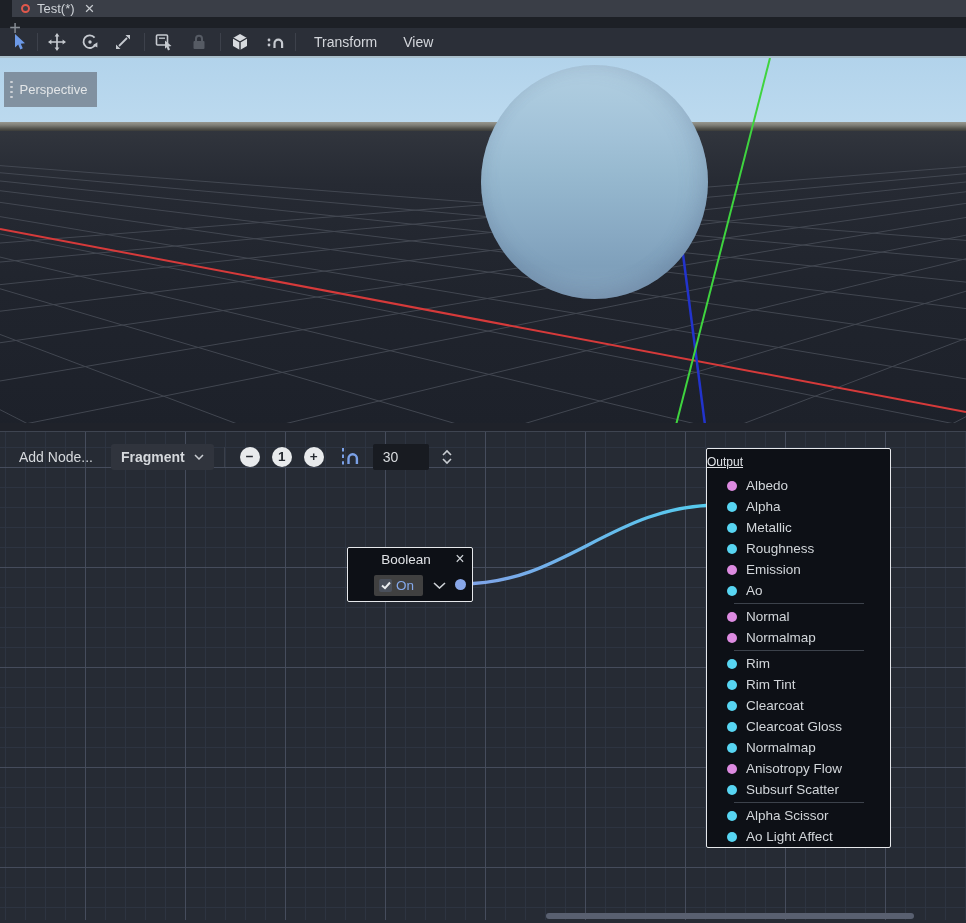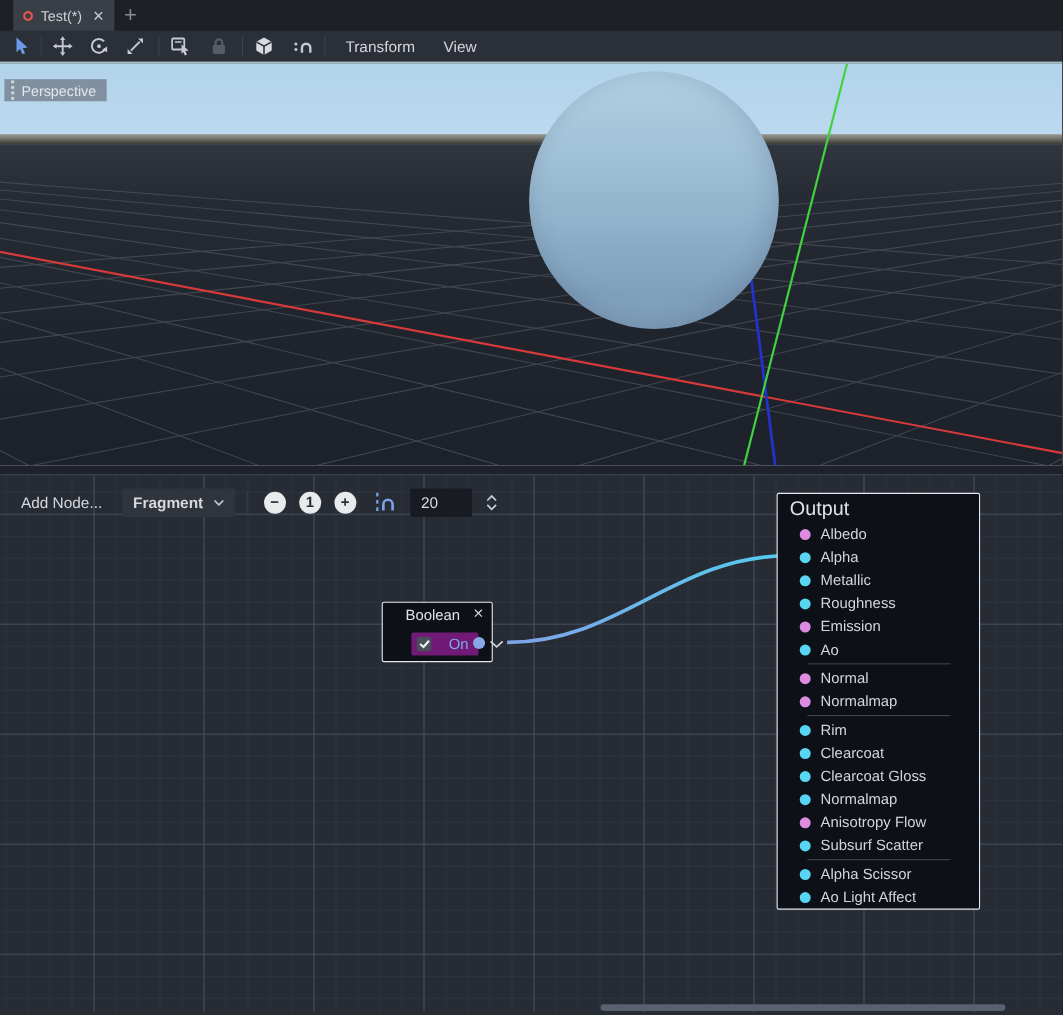--- a/index.html
+++ b/index.html
@@ -3,21 +3,21 @@
 <meta charset="utf-8">
 <style>
   html,body{margin:0;padding:0;background:#14161b;}
   *{box-sizing:border-box;}
   .app{
     width:966px;height:923px;position:relative;overflow:hidden;
     font-family:"Liberation Sans","DejaVu Sans",sans-serif;
     background:#262b34;user-select:none;
   }
   
-  .tabbar{height:28px;background:#1d2026;display:flex;align-items:stretch;}
+  .tabbar{height:28px;background:#1d2026;display:flex;align-items:stretch;flex-direction:column;}
   .tab{background:#3a3e47;display:flex;align-items:center;padding:0 9px;margin-left:12px;gap:7px;}
   .scene-ring{width:9px;height:9px;border:2.5px solid #e0584c;border-radius:50%;}
   .tab-label{color:#cfd3d8;font-size:13px;}
   .tab-close{color:#c7cbd0;font-size:17px;line-height:1;margin-left:3px;cursor:default;}
   .newtab{width:30px;display:flex;align-items:center;justify-content:center;color:#878d95;font-size:20px;}
   
   .toolbar{height:28px;background:#2b2f38;display:flex;align-items:center;padding-left:5px;}
   .tbtn{width:27px;height:24px;display:flex;align-items:center;justify-content:center;}
   .vsep{width:1px;height:18px;background:#3d414b;margin:0 5px;}
   .menu-label{color:#d3d6db;font-size:14px;padding:0 13px;}
@@ -26,21 +26,21 @@
     background:linear-gradient(180deg,#b2d3eb 0%,#c8e2f3 40%,#e8f4fb 100%);}
   .horizon{position:absolute;left:0;top:64px;width:966px;height:9px;
     background:linear-gradient(180deg,#98988f 0%,#7e7e77 35%,#575750 70%,#3b3c39 100%);}
   .ground{position:absolute;left:0;top:73px;width:966px;height:294px;
     background:linear-gradient(180deg,#31353d 0%,#262a33 18%,#20242d 55%,#1d212a 100%);}
   .grid-svg{position:absolute;left:0;top:73px;}
   .axes-svg{position:absolute;left:0;top:0;}
   .sphere{position:absolute;left:481px;top:7px;width:227px;height:234px;border-radius:50%;
     background:linear-gradient(180deg,#b1cee1 0%,#aac9dd 15%,#a2c2d8 30%,#98bad0 45%,#90b2ca 58%,#88a9c3 72%,#7fa0bb 86%,#85a3bd 100%);
     box-shadow:inset 0 -8px 18px rgba(80,100,130,.22), inset -10px 0 20px rgba(95,115,145,.15);}
-  .persp-chip{position:absolute;left:4px;top:14px;height:20px;display:flex;align-items:center;gap:7px;
+  .persp-chip{position:absolute;left:4px;top:14px;height:35px;display:flex;align-items:center;gap:7px;
     background:rgba(108,118,130,.72);padding:0 10px 0 6px;}
   .persp-label{color:#e3e6e8;font-size:13px;}
   .drag-dots{display:flex;flex-direction:column;gap:2.5px;}
   .drag-dots i{width:2.5px;height:2.5px;border-radius:50%;background:#ccd1d6;}
   
   .splitter{height:8px;background:#1f222a;}
   
   .graph{position:relative;height:489px;border-top:1px solid #3f4551;overflow:hidden;
     background-color:#262b34;
     background-image:
@@ -56,32 +56,32 @@
   .dropdown span{color:#d6d9dd;font-size:14px;}
   .gsep{width:1px;height:20px;background:#3a3f49;margin:0 9px 0 10px;}
   .circle-btn{width:20px;height:20px;border-radius:50%;background:#e8eaec;color:#262a31;
     font-size:13.5px;font-weight:bold;display:flex;align-items:center;justify-content:center;margin:0 6px;line-height:1;}
   .snap-btn{margin:0 5px 0 8px;display:flex;align-items:center;}
   .num-field{width:56px;height:26px;background:#181b21;border-radius:2px;color:#d8dbde;
     font-size:14px;line-height:26px;padding-left:10px;margin-left:8px;}
   .spinner{margin-left:12px;display:flex;align-items:center;}
   
   .gnode{position:absolute;background:#0d1016;border:1.5px solid #e6e8eb;border-radius:2px;}
-  .node-bool{left:347px;top:115px;width:101px;height:55px;}
+  .node-bool{left:347px;top:115px;width:126px;height:55px;}
   .bool-title{height:22px;display:flex;align-items:center;position:relative;}
   .bool-title .ttl{flex:1;text-align:center;color:#e0e2e5;font-size:13.5px;padding-left:14px;}
   .bool-close{width:20px;text-align:center;color:#cfd3d8;font-size:16px;line-height:1;margin-right:2px;}
   .bool-body{height:30px;display:flex;align-items:center;padding-left:26px;position:relative;}
-  .chk-chip{display:flex;align-items:center;gap:16px;background:#701a75;border-radius:2px;padding:3px 9px 3px 5px;}
+  .chk-chip{display:flex;align-items:center;gap:4px;background:#404040;border-radius:2px;padding:3px 9px 3px 5px;}
   .chk-box{width:13px;height:13px;background:#4a505b;border-radius:2px;display:flex;align-items:center;justify-content:center;}
   .chk-label{color:#84a8ea;font-size:13.5px;}
   .bool-chevron{margin-left:10px;display:flex;align-items:center;}
   .bool-port{position:absolute;right:6px;top:9px;width:11px;height:11px;border-radius:50%;}
   .node-output{left:706px;top:16px;width:185px;}
-  .out-title{height:26px;line-height:26px;padding-left:11px;color:#dfe2e6;font-size:18px;}
+  .out-title{height:26px;line-height:26px;color:#dfe2e6;font-size:12px;text-decoration:underline;}
   .port-row{height:21px;display:flex;align-items:center;padding-left:20px;gap:9px;}
   .port-dot{width:10px;height:10px;border-radius:50%;flex:0 0 auto;}
   .port-label{color:#d2d6da;font-size:13.5px;white-space:nowrap;}
   .port-divider{height:1px;background:#3c424b;margin:2px 26px 2px 27px;}
   .wire-svg{position:absolute;left:0;top:0;pointer-events:none;}
   .hscroll{position:absolute;left:546px;bottom:1px;width:368px;height:6px;border-radius:3px;background:#596070;}
 </style>
 </head>
 <body>
 
@@ -224,21 +224,21 @@
       <div class="gsep"></div>
       <div class="circle-btn">−</div>
       <div class="circle-btn">1</div>
       <div class="circle-btn">+</div>
       <div class="snap-btn">
         <svg width="22" height="22" viewBox="0 0 22 22">
           <path d="M5 2 v3.4 M5 8.6 v3.4 M5 15.2 v3.4" stroke="#7ba1e8" stroke-width="2" fill="none"></path>
           <path d="M10.5 18 V12.5 a4.2 4.2 0 0 1 8.4 0 V18" fill="none" stroke="#7ba1e8" stroke-width="2.4"></path>
         </svg>
       </div>
-      <div class="num-field">20</div>
+      <div class="num-field">30</div>
       <div class="spinner">
         <svg width="12" height="18" viewBox="0 0 12 18">
           <path d="M2 7 L6 3 L10 7 M2 11 L6 15 L10 11" stroke="#c9cdd2" stroke-width="1.6" fill="none"></path>
         </svg>
       </div>
     </div>
 
     <svg class="wire-svg" width="966" height="489" viewBox="0 0 966 489">
       <defs>
         <linearGradient id="wireGrad" gradientUnits="userSpaceOnUse" x1="461" y1="152" x2="719" y2="73">
@@ -308,20 +308,24 @@
             <span class="port-dot" style="background: rgb(221, 139, 225);"></span>
             <span class="port-label">Normalmap</span>
           </div>
           <div class="port-divider"></div>
           <div class="port-row">
             <span class="port-dot" style="background: rgb(87, 213, 242);"></span>
             <span class="port-label">Rim</span>
           </div>
           <div class="port-row">
             <span class="port-dot" style="background: rgb(87, 213, 242);"></span>
+            <span class="port-label">Rim Tint</span>
+          </div>
+          <div class="port-row">
+            <span class="port-dot" style="background: rgb(87, 213, 242);"></span>
             <span class="port-label">Clearcoat</span>
           </div>
           <div class="port-row">
             <span class="port-dot" style="background: rgb(87, 213, 242);"></span>
             <span class="port-label">Clearcoat Gloss</span>
           </div>
           <div class="port-row">
             <span class="port-dot" style="background: rgb(87, 213, 242);"></span>
             <span class="port-label">Normalmap</span>
           </div>

